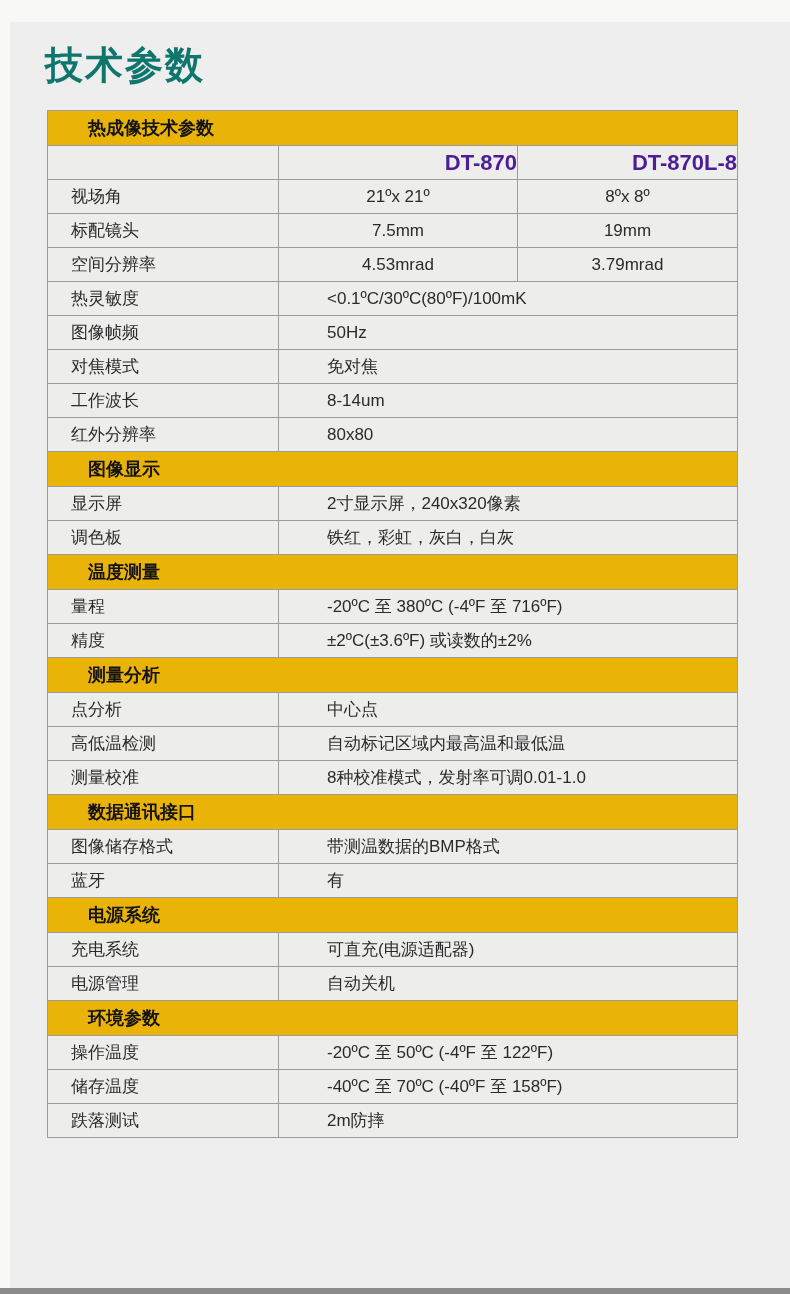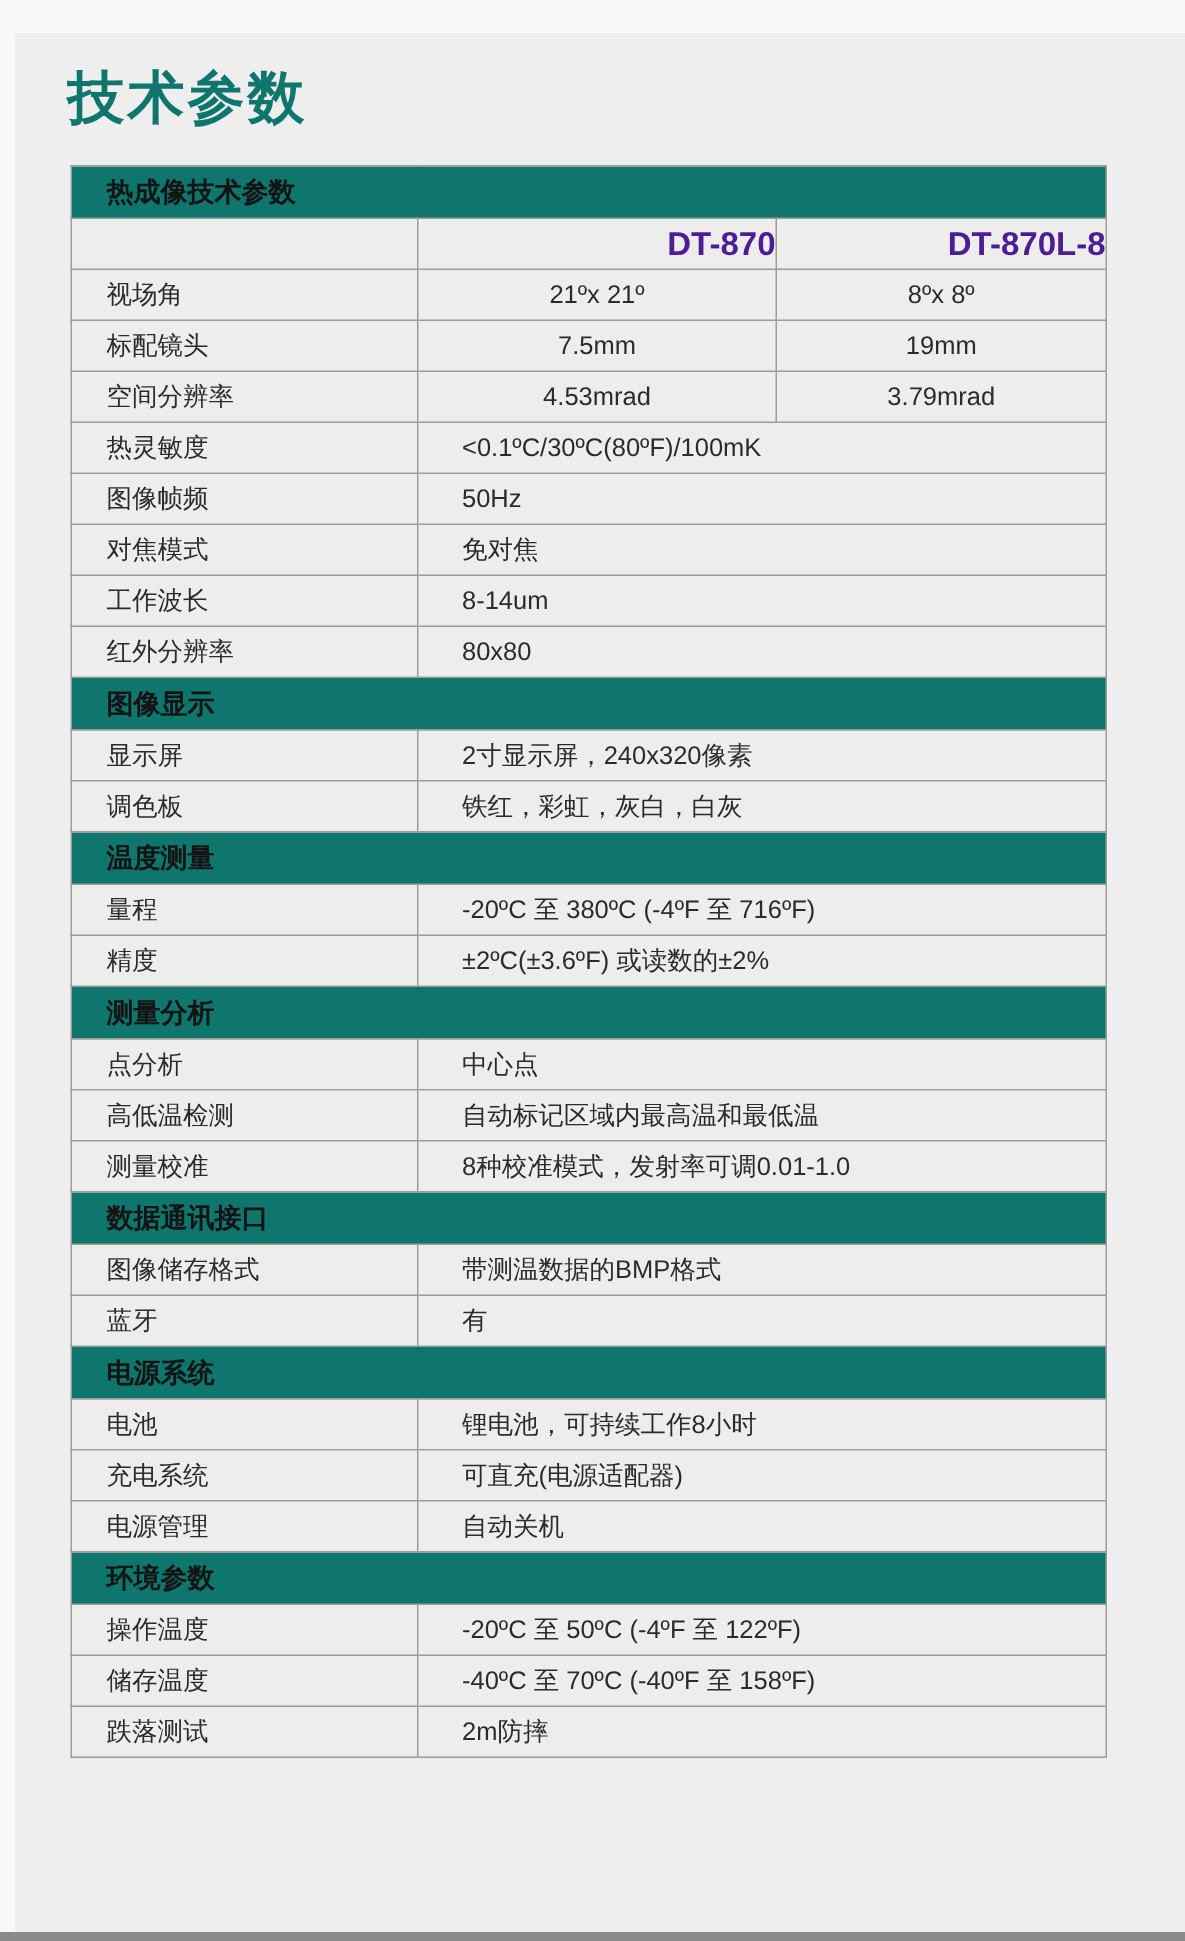--- a/index.html
+++ b/index.html
@@ -45,41 +45,41 @@
   .spec-table col.c-v1   { width: 239px; }
   .spec-table col.c-v2   { width: 220px; }
   .spec-table td {
     border: 1px solid #9c9c9c;
     height: 33px;
     padding: 0;
     vertical-align: middle;
     background: #ededec;
   }
   .spec-table td.section-cell {
-    background: #0f766e;
+    background: #eab308;
     font-weight: bold;
     font-size: 18px;
     color: #141414;
-    padding-left: 23px;
+    padding-left: 40px;
     height: 34px;
   }
   .spec-table td.label-cell {
     padding-left: 23px;
   }
   .spec-table td.model-cell {
     text-align: right;
     font-weight: bold;
     font-size: 22px;
     color: #4c1d95;
   }
   .spec-table td.center-cell {
     text-align: center;
   }
   .spec-table td.span-cell {
-    padding-left: 29px;
+    padding-left: 48px;
     text-align: left;
   }
   .bottom-bar {
     position: absolute;
     left: 0;
     bottom: 0;
     width: 790px;
     height: 6px;
     background: #8b8b8b;
   }
@@ -186,24 +186,20 @@
         <td class="span-cell" colspan="2">带测温数据的BMP格式</td>
       </tr>
       <tr>
         <td class="label-cell">蓝牙</td>
         <td class="span-cell" colspan="2">有</td>
       </tr>
       <tr>
         <td class="section-cell" colspan="3">电源系统</td>
       </tr>
       <tr>
-        <td class="label-cell">电池</td>
-        <td class="span-cell" colspan="2">锂电池，可持续工作8小时</td>
-      </tr>
-      <tr>
         <td class="label-cell">充电系统</td>
         <td class="span-cell" colspan="2">可直充(电源适配器)</td>
       </tr>
       <tr>
         <td class="label-cell">电源管理</td>
         <td class="span-cell" colspan="2">自动关机</td>
       </tr>
       <tr>
         <td class="section-cell" colspan="3">环境参数</td>
       </tr>

